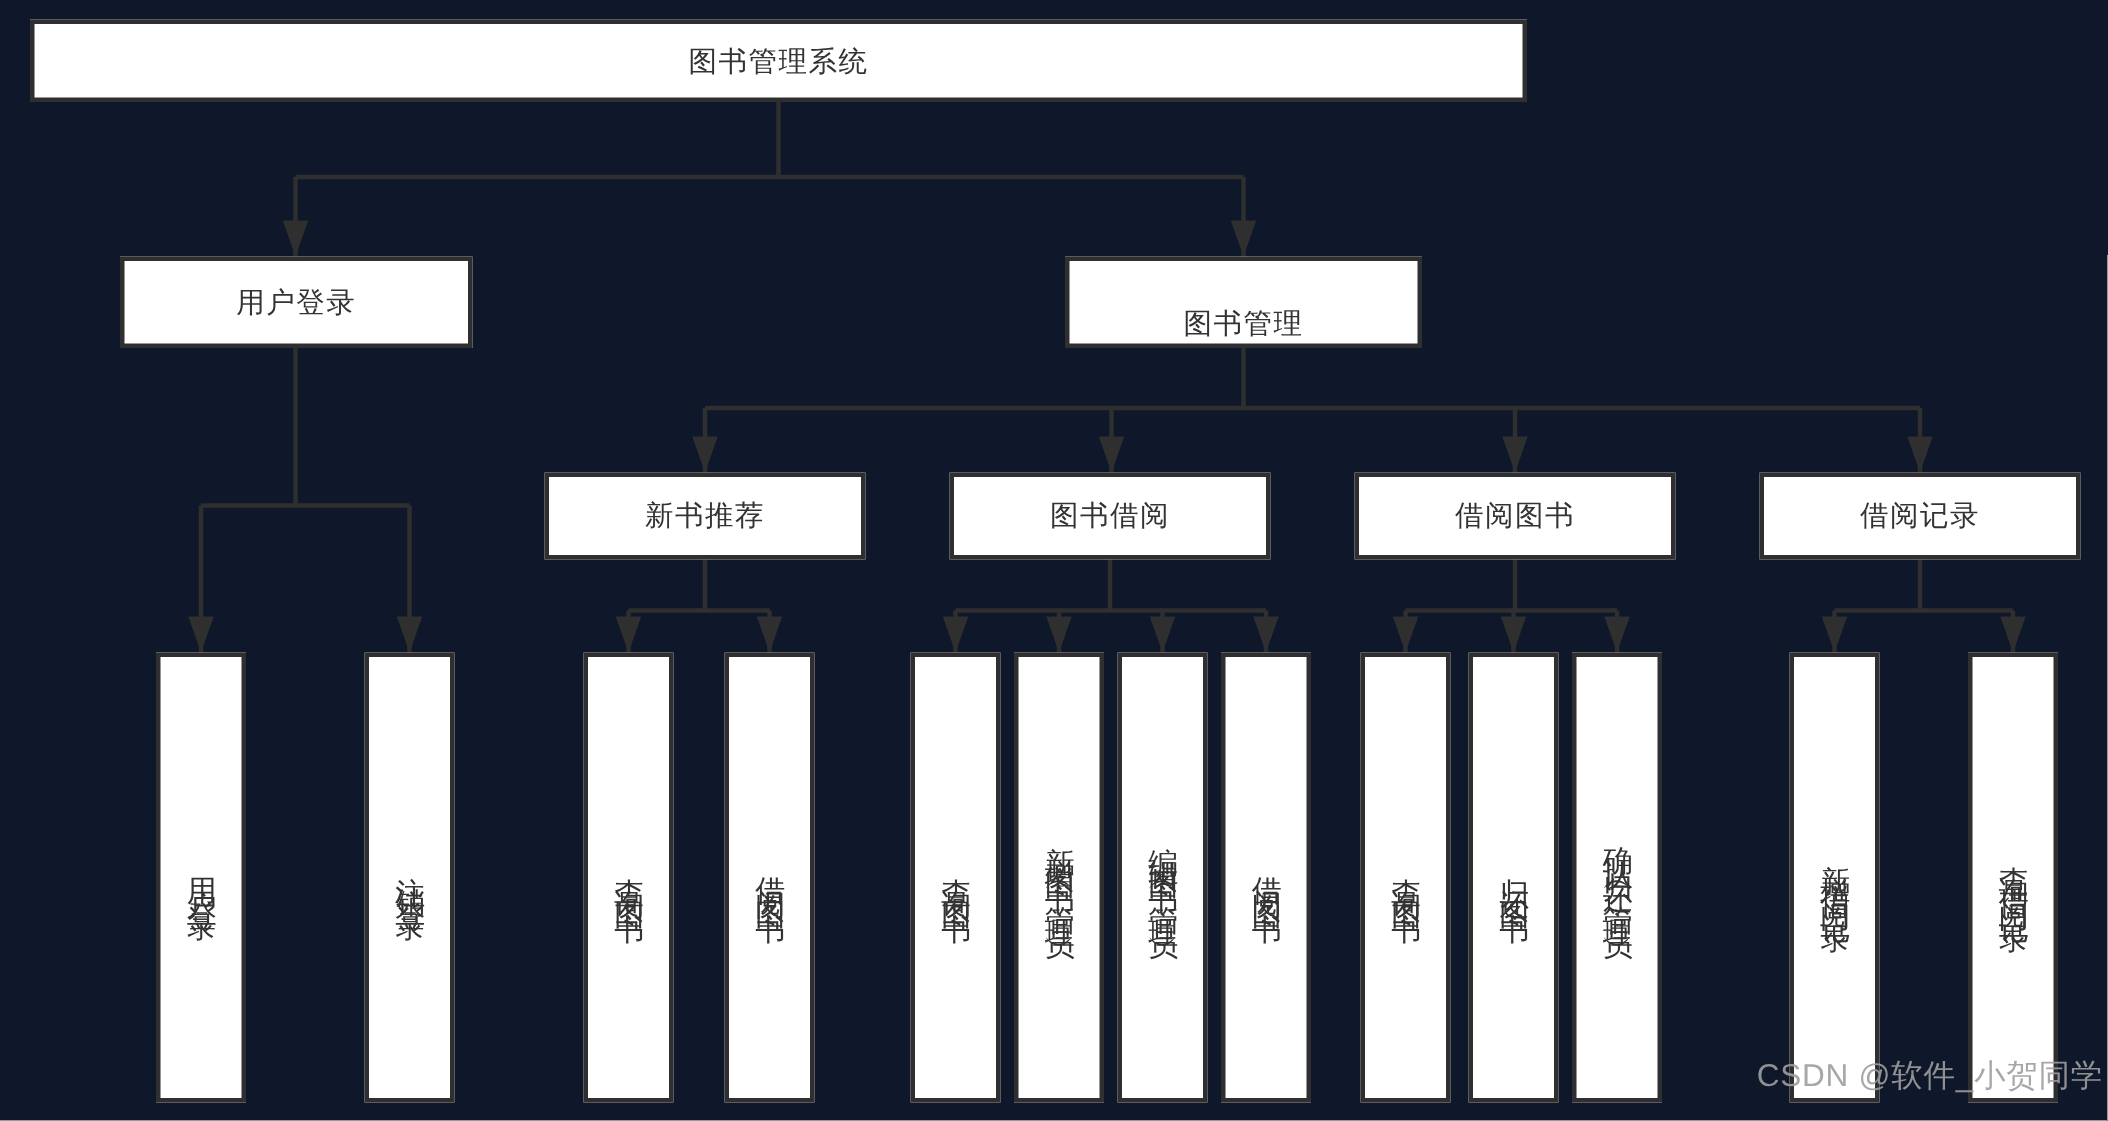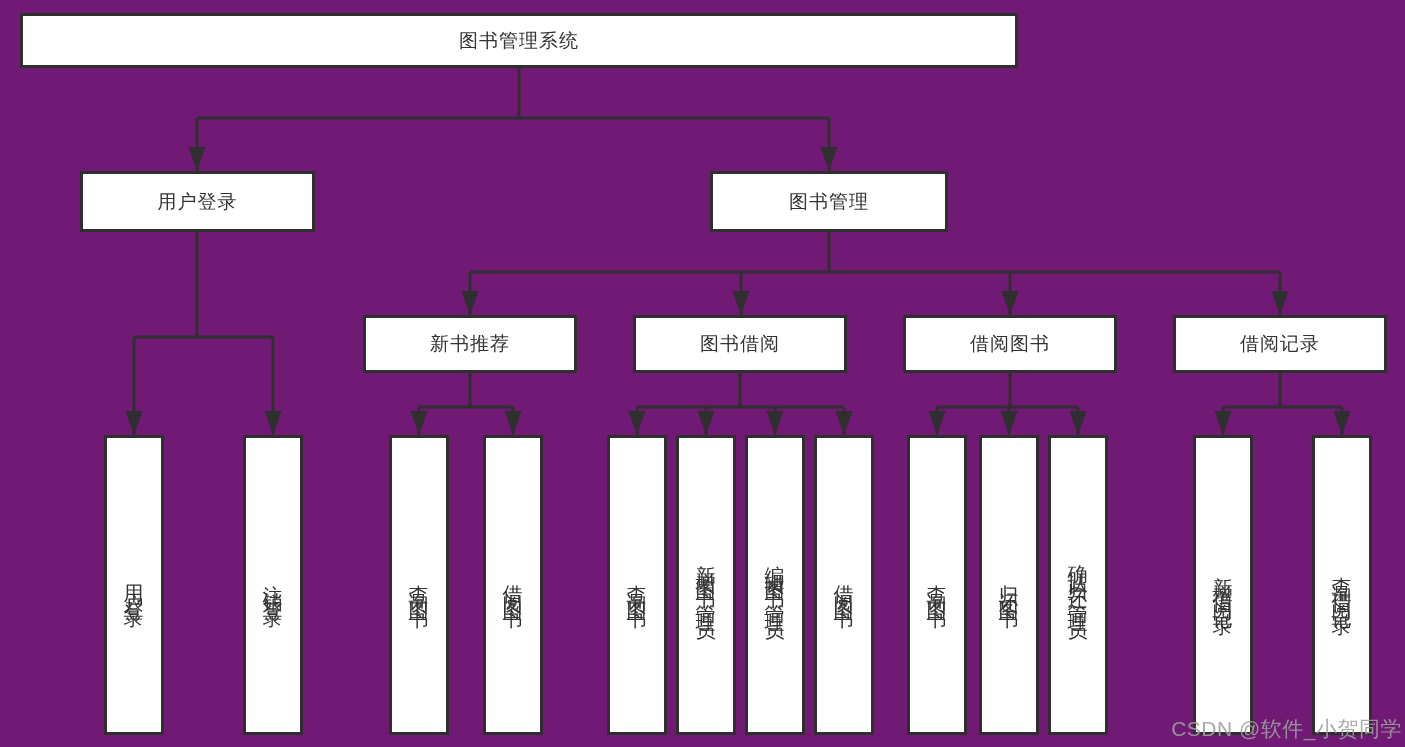--- a/index.html
+++ b/index.html
@@ -1,20 +1,20 @@
 <!DOCTYPE html>
 <html><head>
 <meta charset="utf-8">
 <style>
   html,body { margin:0; padding:0; background:#ffffff; }
   #canvas {
     position: relative;
     width: 1405px;
     height: 747px;
-    background: #701a75;
+    background: #0f172a;
     overflow: hidden;
     font-family: "Liberation Sans", "DejaVu Sans", sans-serif;
     color: #333333;
   }
   #connectors {
     position: absolute;
     left: 0; top: 0;
     width: 1405px; height: 747px;
   }
   .box {
@@ -36,21 +36,21 @@
     writing-mode: vertical-rl;
     text-orientation: mixed;
     font-size: 20px;
     letter-spacing: 8px;
     line-height: 1;
   }
   .leaf { top: 435px; width: 60px; height: 300px; }
   #watermark {
     position: absolute;
     right: 3px;
-    bottom: 4px;
+    bottom: 16px;
     font-size: 21px;
     color: #9e9e9e;
     opacity: 0.9;
     letter-spacing: 0.5px;
     z-index: 5;
     white-space: nowrap;
   }
 </style>
 </head>
 <body>
@@ -123,21 +123,21 @@
     </g>
   </svg>
 
   <div class="box h" style="left:20px; top:13px; width:998px; height:55px;">
     <span>图书管理系统</span>
   </div>
 
   <div class="box h" style="left:80px; top:171px; width:235px; height:61px;">
     <span>用户登录</span>
   </div>
-  <div class="box h" style="left:710px; top:171px; width:238px; height:61px;">
+  <div class="box h" style="left:710px; top:171px; width:238px; height:61px;align-items:flex-end;">
     <span>图书管理</span>
   </div>
 
   <div class="box h" style="left:363px; top:315px; width:214px; height:58px;">
     <span>新书推荐</span>
   </div>
   <div class="box h" style="left:633px; top:315px; width:214px; height:58px;">
     <span>图书借阅</span>
   </div>
   <div class="box h" style="left:903px; top:315px; width:214px; height:58px;">

